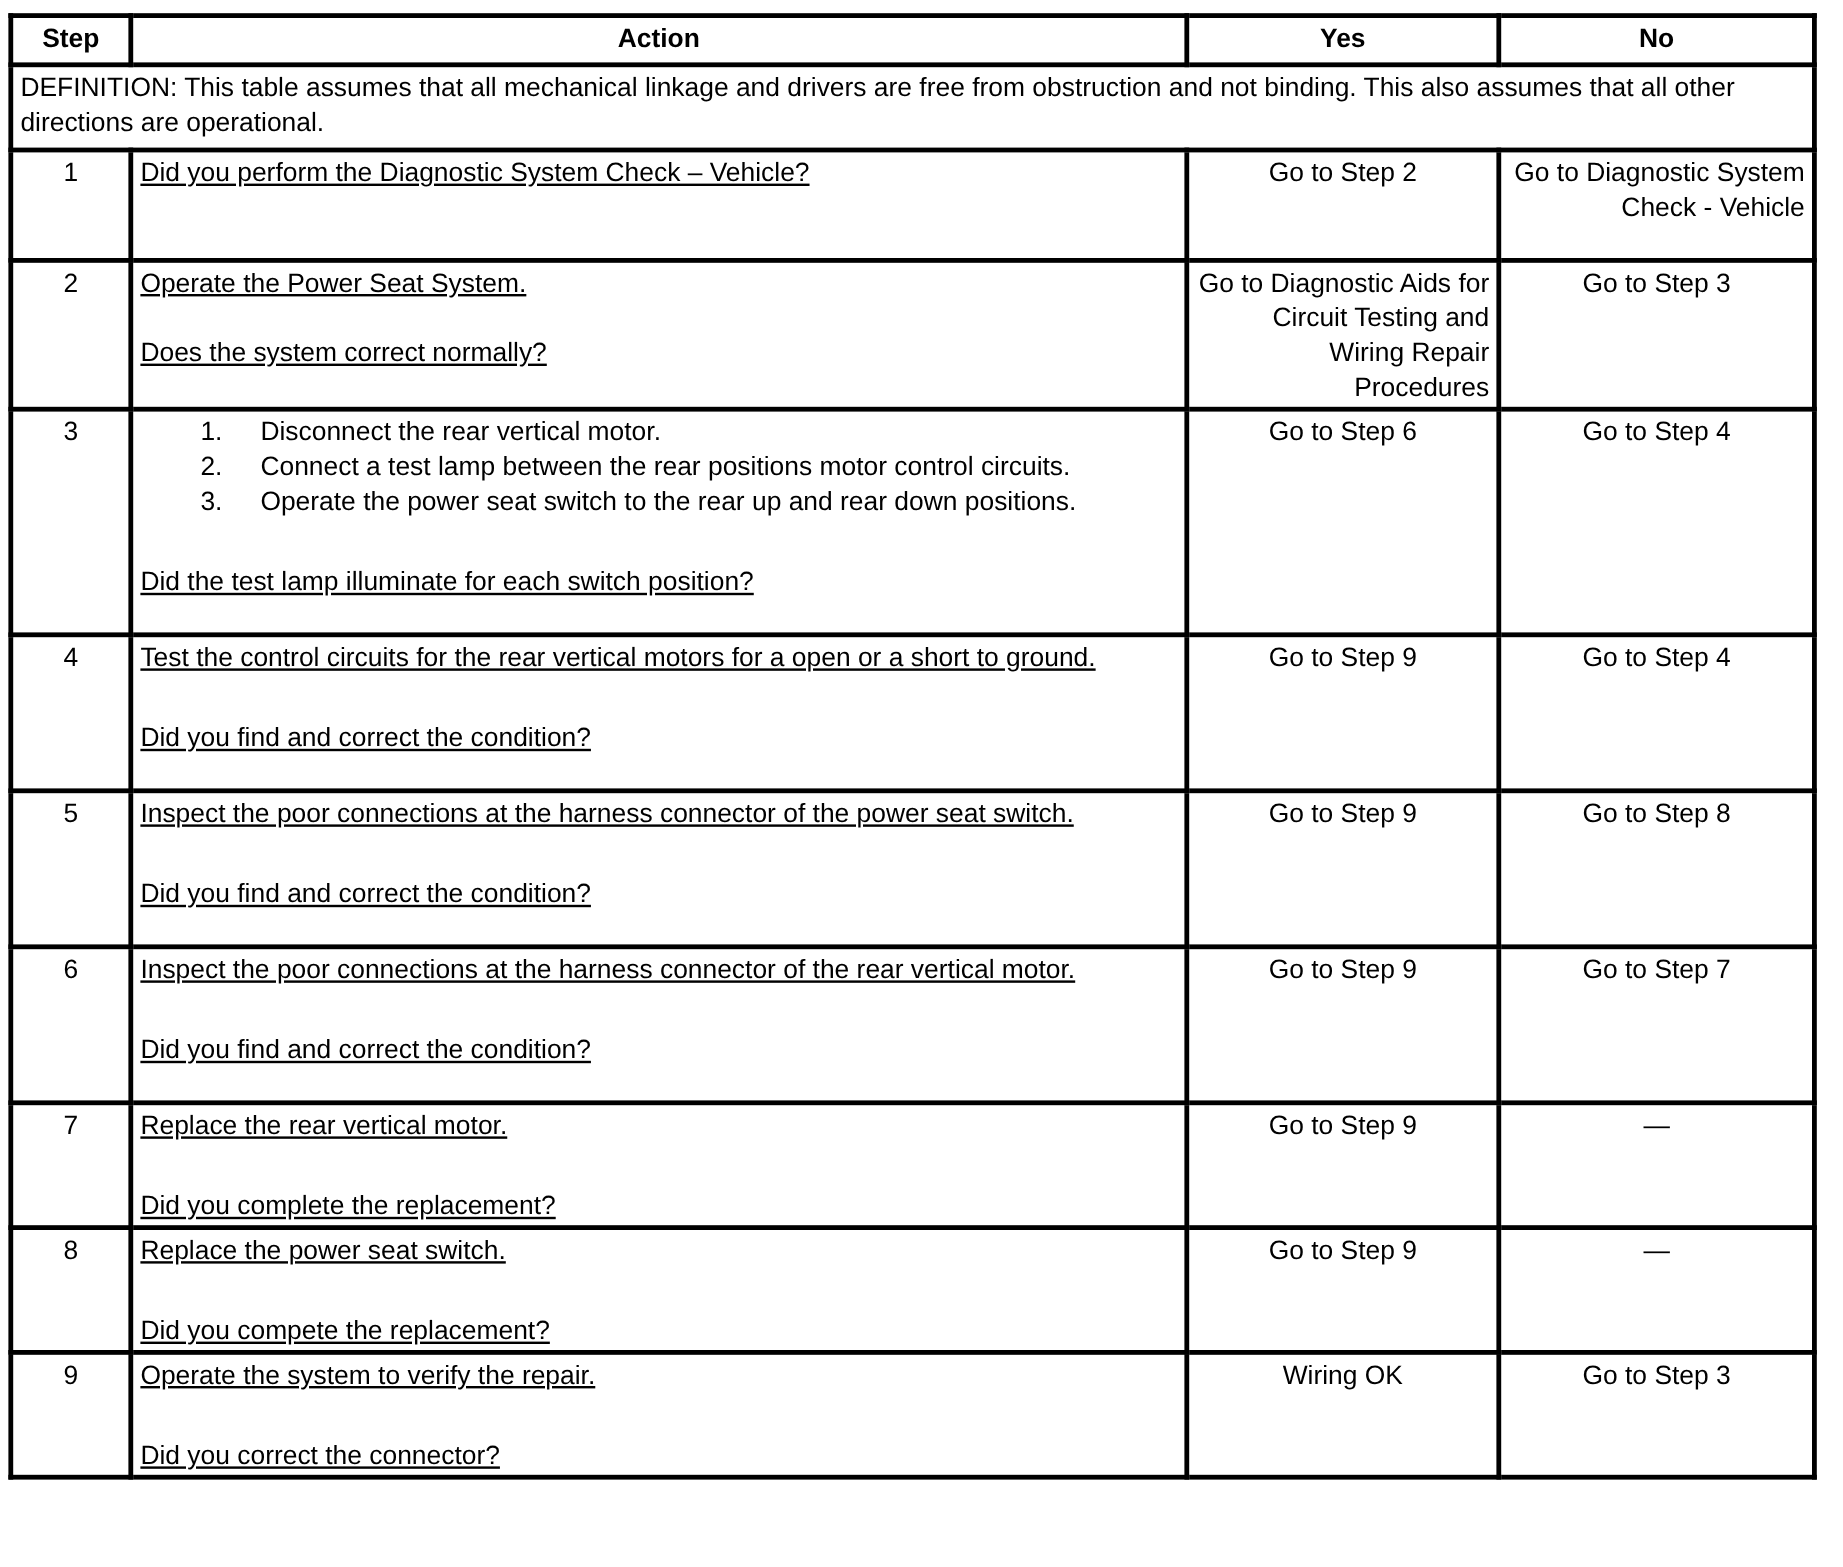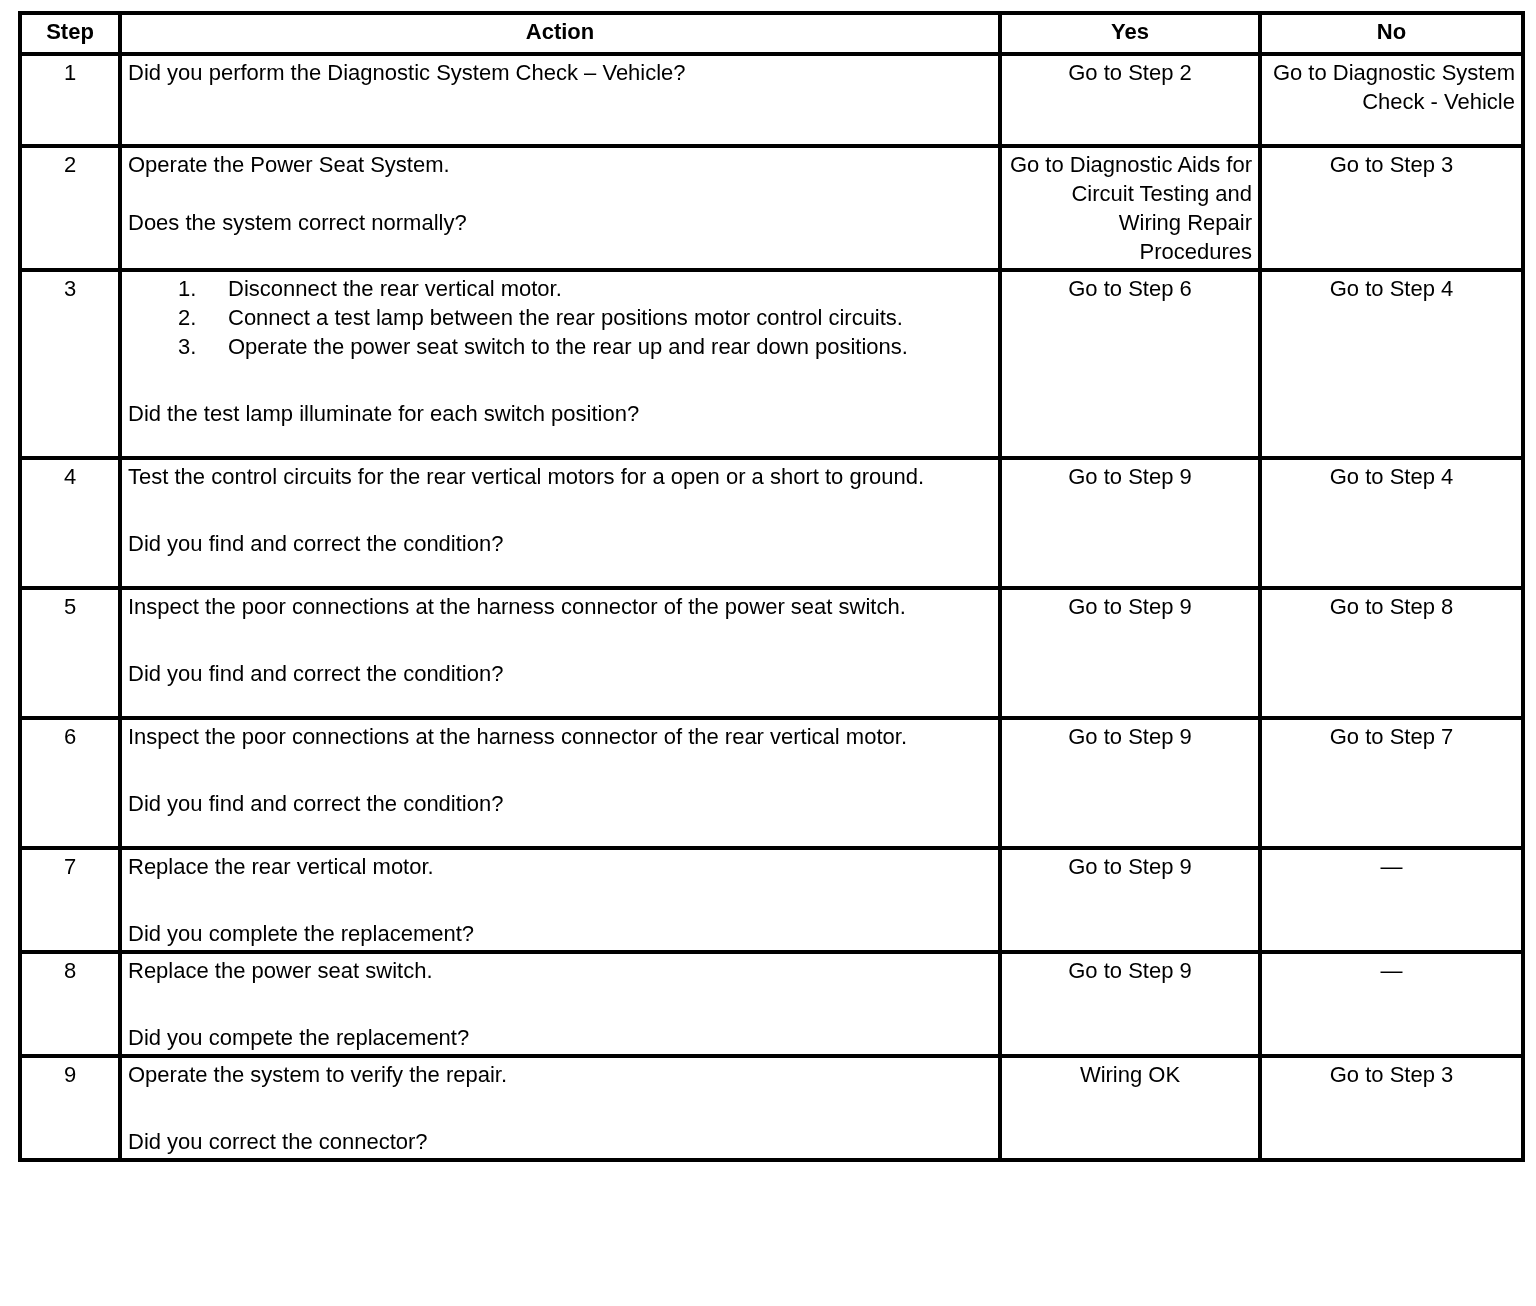--- a/index.html
+++ b/index.html
@@ -1,33 +1,33 @@
 <!DOCTYPE html>
 <html><head>
 <meta charset="utf-8">
 <style>
   html, body { margin: 0; padding: 0; background: #ffffff; }
   body { width: 1536px; height: 1306px; position: relative; font-family: "Liberation Sans", sans-serif; color: #000; }
   table.diag {
-    position: absolute; left: 18px; top: 11px;
+    position: absolute; left: 7px; top: 11px;
     width: 1503px; border-collapse: collapse; table-layout: fixed;
     font-size: 22px; line-height: 29px; padding-left: 32px;
   }
   table.diag td, table.diag th {
     border: 4px solid #000; padding: 2px 6px 2px 6px; vertical-align: top;
   }
   col.c-step { width: 100px; }
   col.c-action { width: 880px; }
   col.c-yes { width: 260px; }
   col.c-no { width: 263px; }
   th { font-weight: bold; text-align: center; height: 33px; padding: 0; vertical-align: middle; }
   td.def { height: 63px; padding: 4px 4px; }
   td.step { text-align: center; vertical-align: middle; }
   td.action { position: relative; }
-  .a-block { display: block; }
+  .a-block { display: block; text-decoration: underline; }
   .a-gap { height: 29px; }
   ol.a-list { margin: 0; padding: 0 0 0 50px; list-style: none; }
   ol.a-list li { display: flex; }
   ol.a-list li .num { width: 50px; flex: 0 0 50px; }
   td.res { vertical-align: bottom; text-align: center; margin-left: 28px; }
   td.res.top { vertical-align: top; text-align: right; }
   .row1 { height: 92px; }
   .row2 { height: 118px; }
   .row3 { height: 188px; }
   .row4 { height: 130px; }
@@ -49,20 +49,23 @@
   </colgroup>
   <thead>
     <tr>
       <th>Step</th>
       <th>Action</th>
       <th>Yes</th>
       <th>No</th>
     </tr>
   </thead>
   <tbody>
+    <tr>
+      <td colspan="4" class="def">DEFINITION: This table assumes that all mechanical linkage and drivers are free from obstruction and not binding. This also assumes that all other directions are operational.</td>
+    </tr>
 
     <tr class="row1">
       <td class="step">1</td>
       <td class="action">
         <span class="a-block">Did you perform the Diagnostic System Check – Vehicle?</span>
       </td>
       <td class="res">Go to Step 2</td>
       <td class="res top">Go to Diagnostic System Check - Vehicle</td>
     </tr>
 

